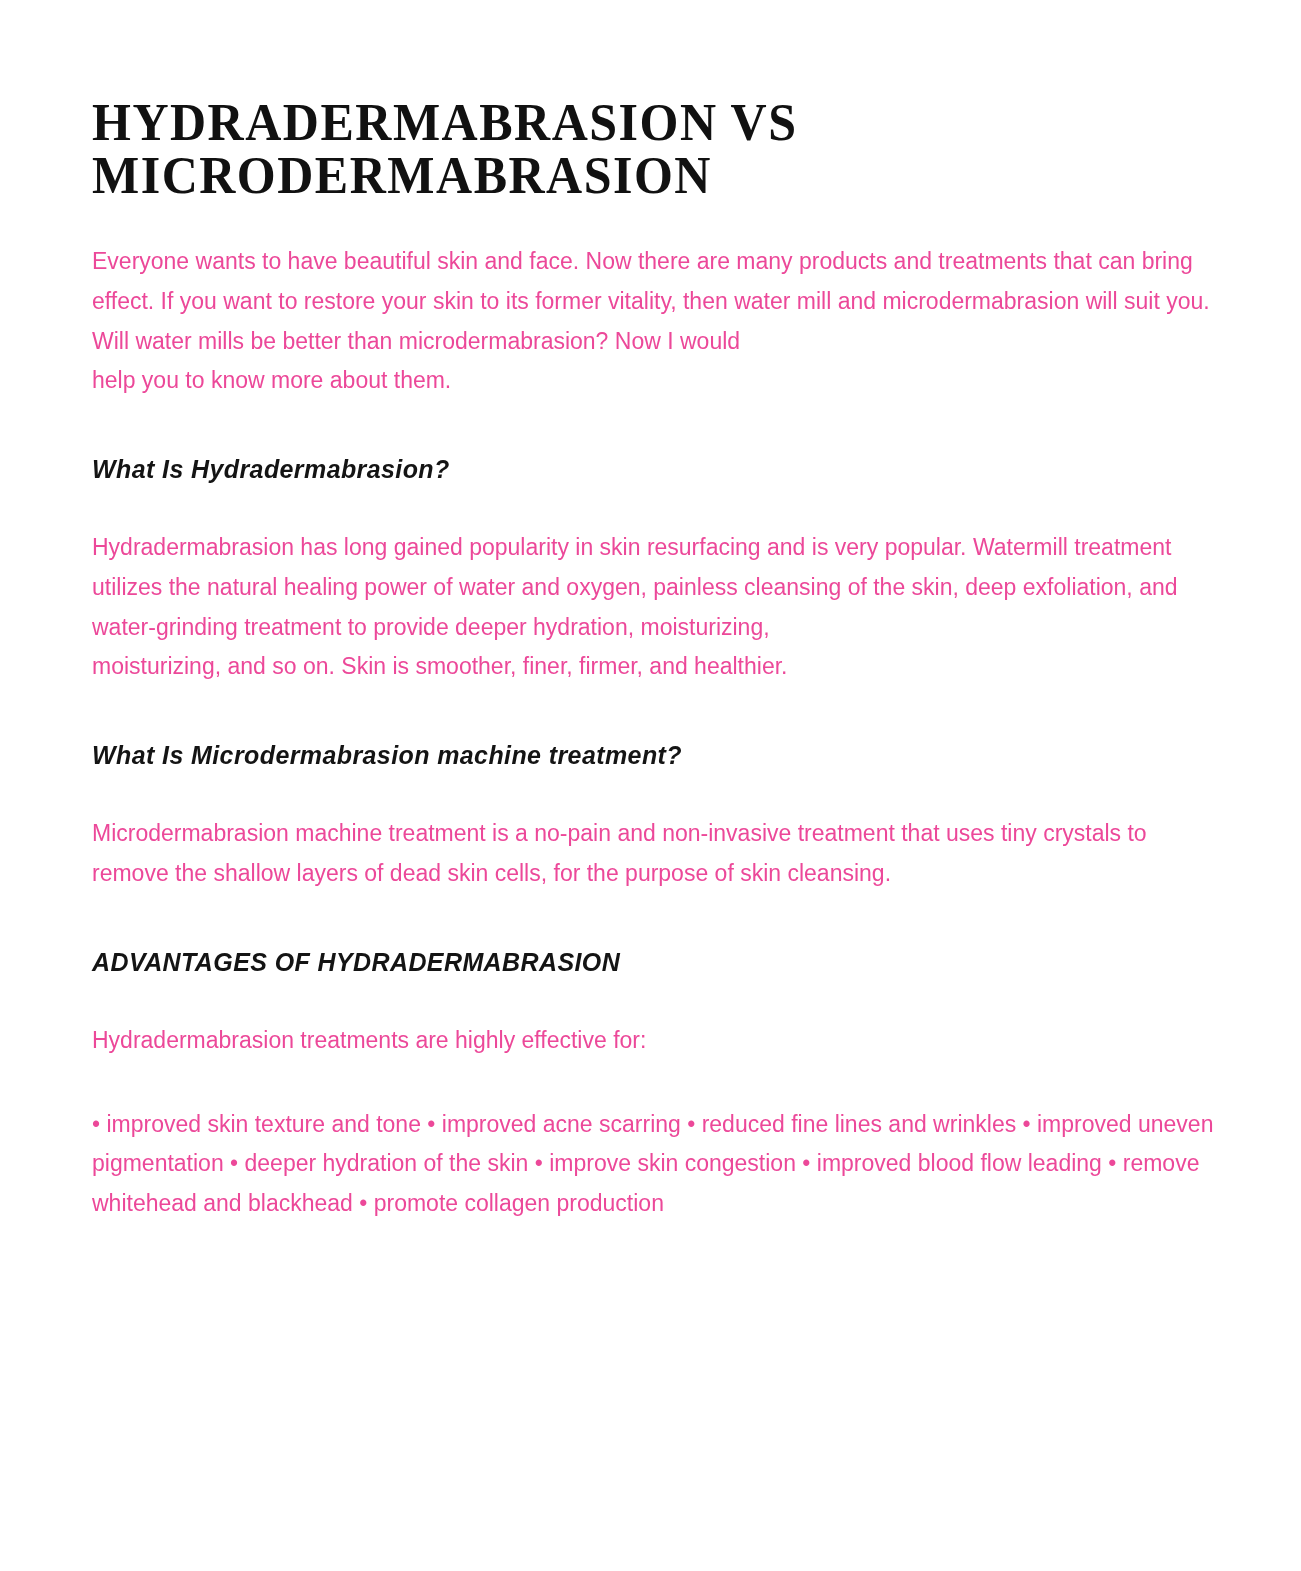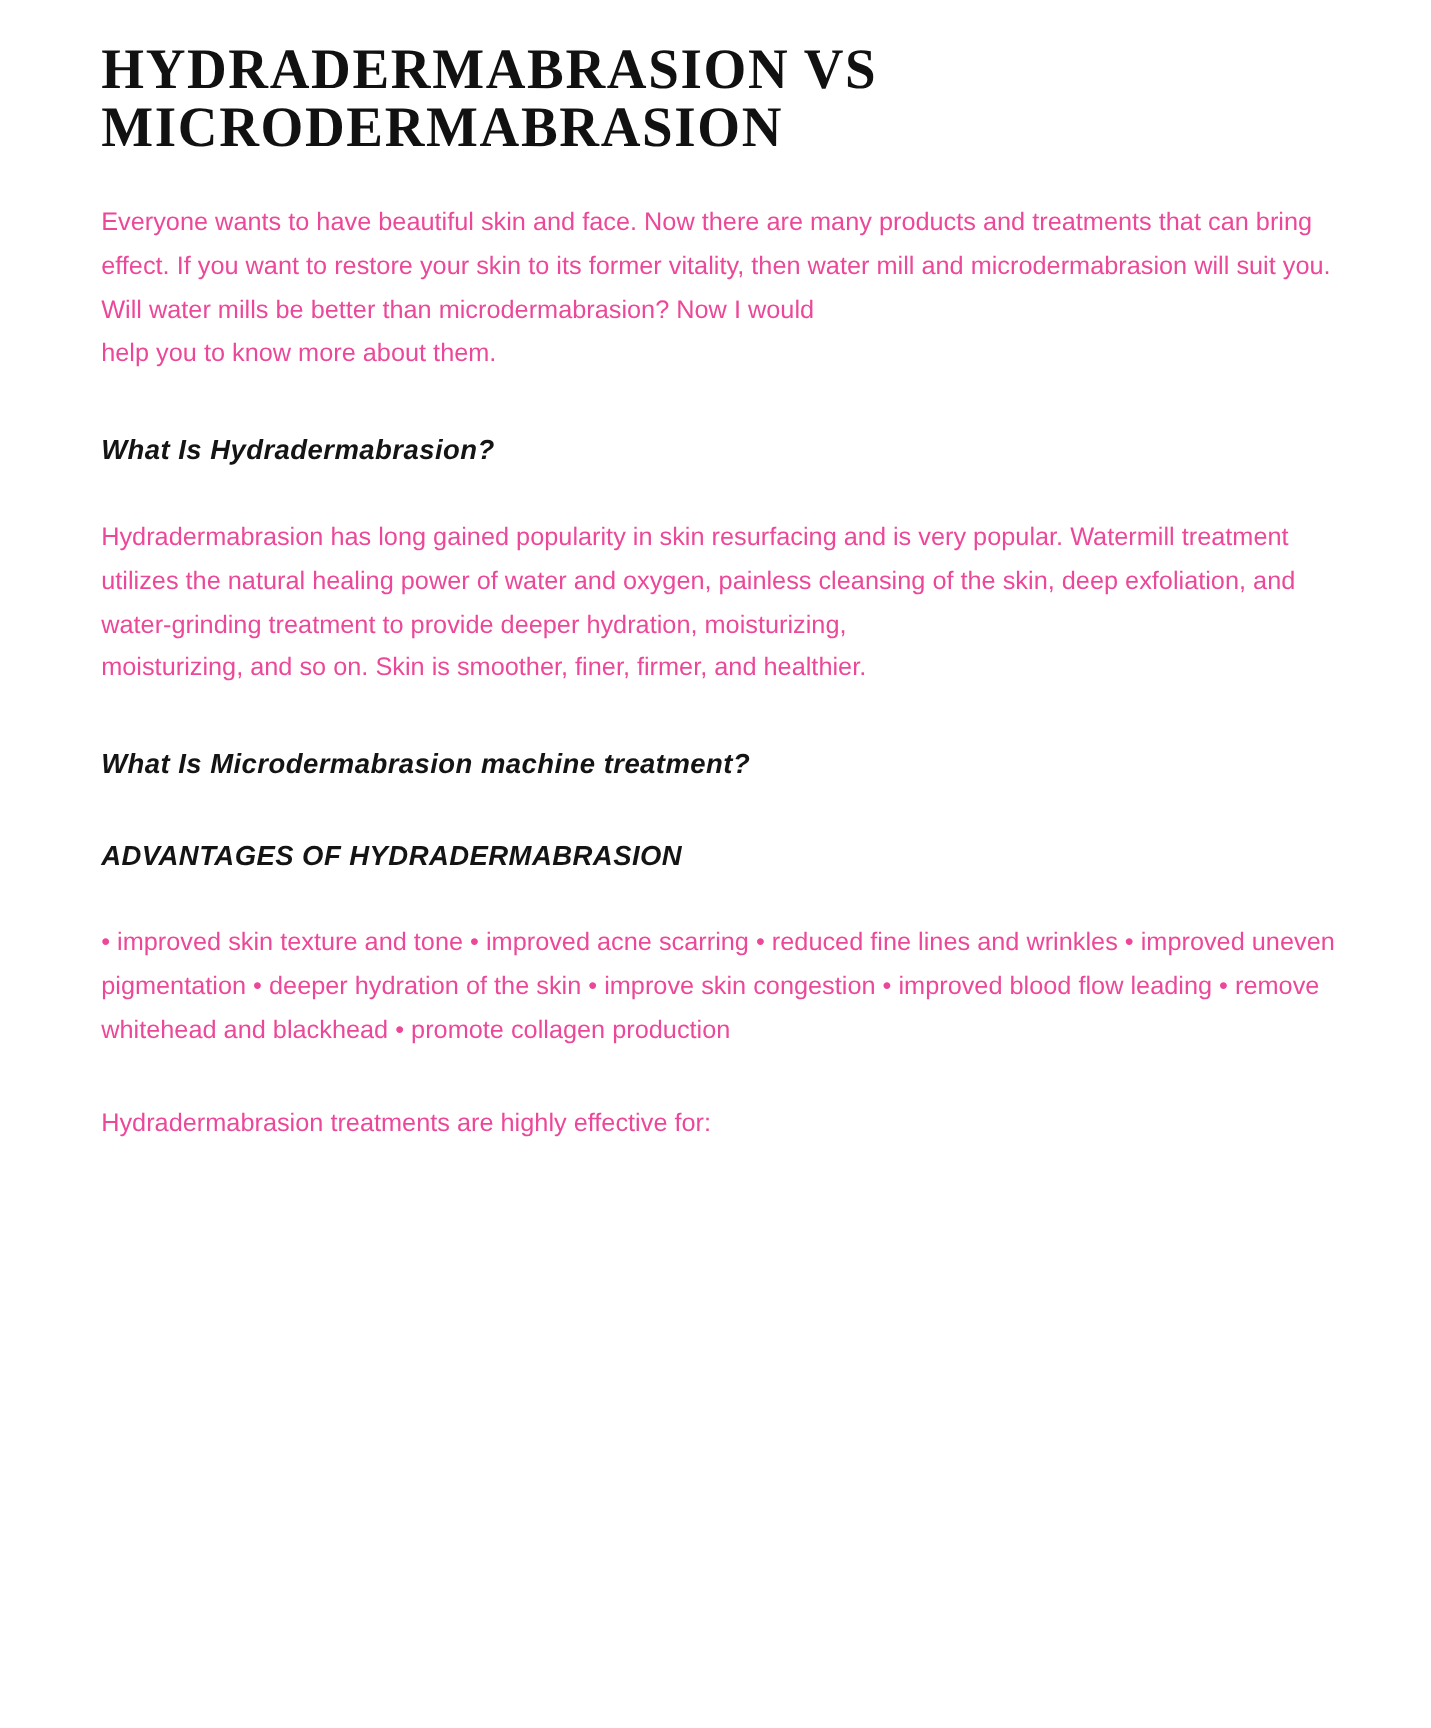--- a/index.html
+++ b/index.html
@@ -9,21 +9,21 @@
   }
   body {
     width: 1301px;
     min-height: 1571px;
     font-family: "Liberation Sans", sans-serif;
     color: #1c1c1c;
     -webkit-font-smoothing: antialiased;
   }
   .page {
     box-sizing: border-box;
-    padding: 36px 86px 60px 92px;
+    padding: 96px 86px 60px 92px;
     max-width: 1301px;
   }
   h1.article-title {
     font-family: "Liberation Serif", "DejaVu Serif", serif;
     font-weight: 700;
     font-size: 50px;
     line-height: 1.02;
     letter-spacing: 1.5px;
     color: #111111;
     margin: 0 0 26px 0;
@@ -61,18 +61,19 @@
   <h1 class="article-title">HYDRADERMABRASION VS MICRODERMABRASION</h1>
 
   <p class="body-text">Everyone wants to have beautiful skin and face. Now there are many products and treatments that can bring effect. If you want to restore your skin to its former vitality, then water mill and microdermabrasion will suit you. Will water mills be better than microdermabrasion? Now I would
 help you to know more about them.</p>
 
   <h2 class="section-heading">What Is Hydradermabrasion?</h2>
   <p class="body-text">Hydradermabrasion has long gained popularity in skin resurfacing and is very popular. Watermill treatment utilizes the natural healing power of water and oxygen, painless cleansing of the skin, deep exfoliation, and water-grinding treatment to provide deeper hydration, moisturizing,
 moisturizing, and so on. Skin is smoother, finer, firmer, and healthier.</p>
 
   <h2 class="section-heading">What Is Microdermabrasion machine treatment?</h2>
+  <p class="body-text">Microdermabrasion machine treatment is a no-pain and non-invasive treatment that uses tiny crystals to remove the shallow layers of dead skin cells, for the purpose of skin cleansing.</p>
 
   <h2 class="section-heading">ADVANTAGES OF HYDRADERMABRASION</h2>
+  <p class="body-text">Hydradermabrasion treatments are highly effective for:</p>
   <p class="body-text">• improved skin texture and tone • improved acne scarring • reduced fine lines and wrinkles • improved uneven pigmentation • deeper hydration of the skin • improve skin congestion • improved blood flow leading • remove whitehead and blackhead • promote collagen production</p>
-  <p class="body-text">Hydradermabrasion treatments are highly effective for:</p>
 
 </div>
 
 </body></html>

